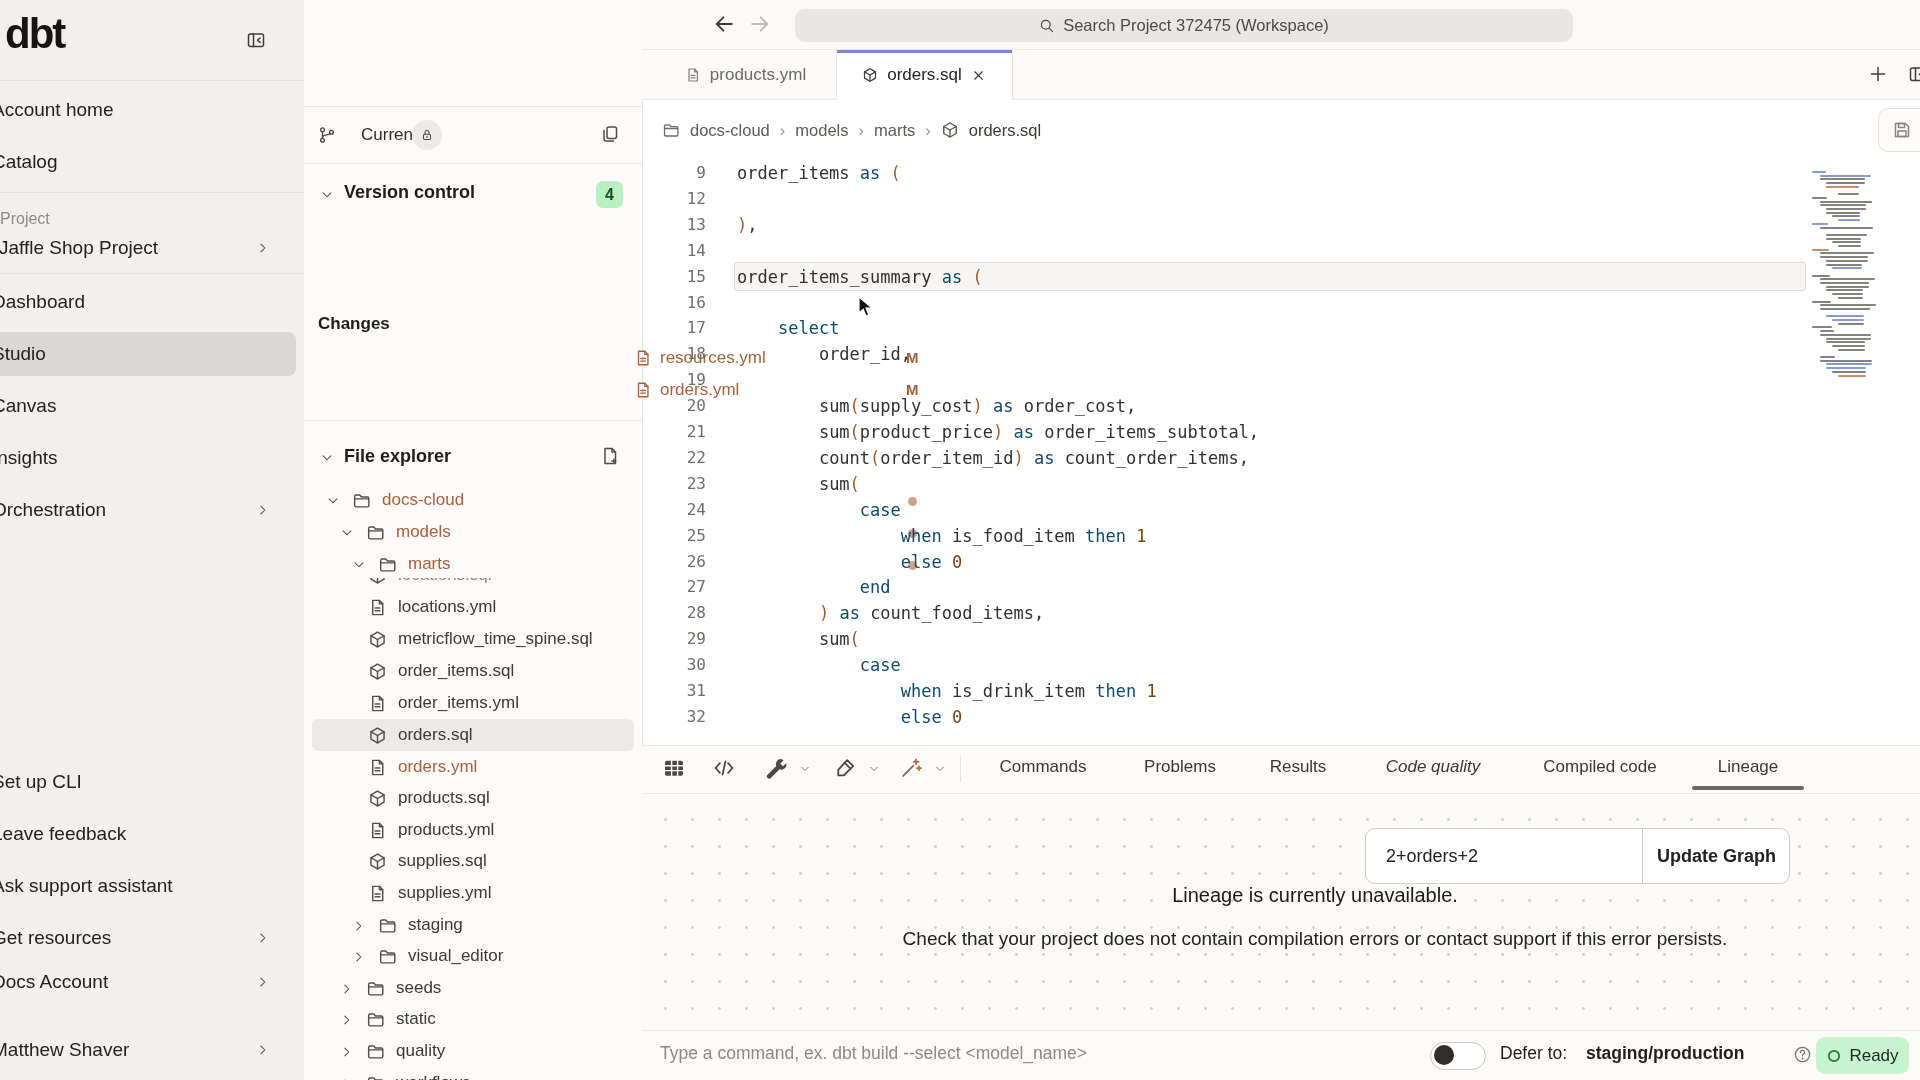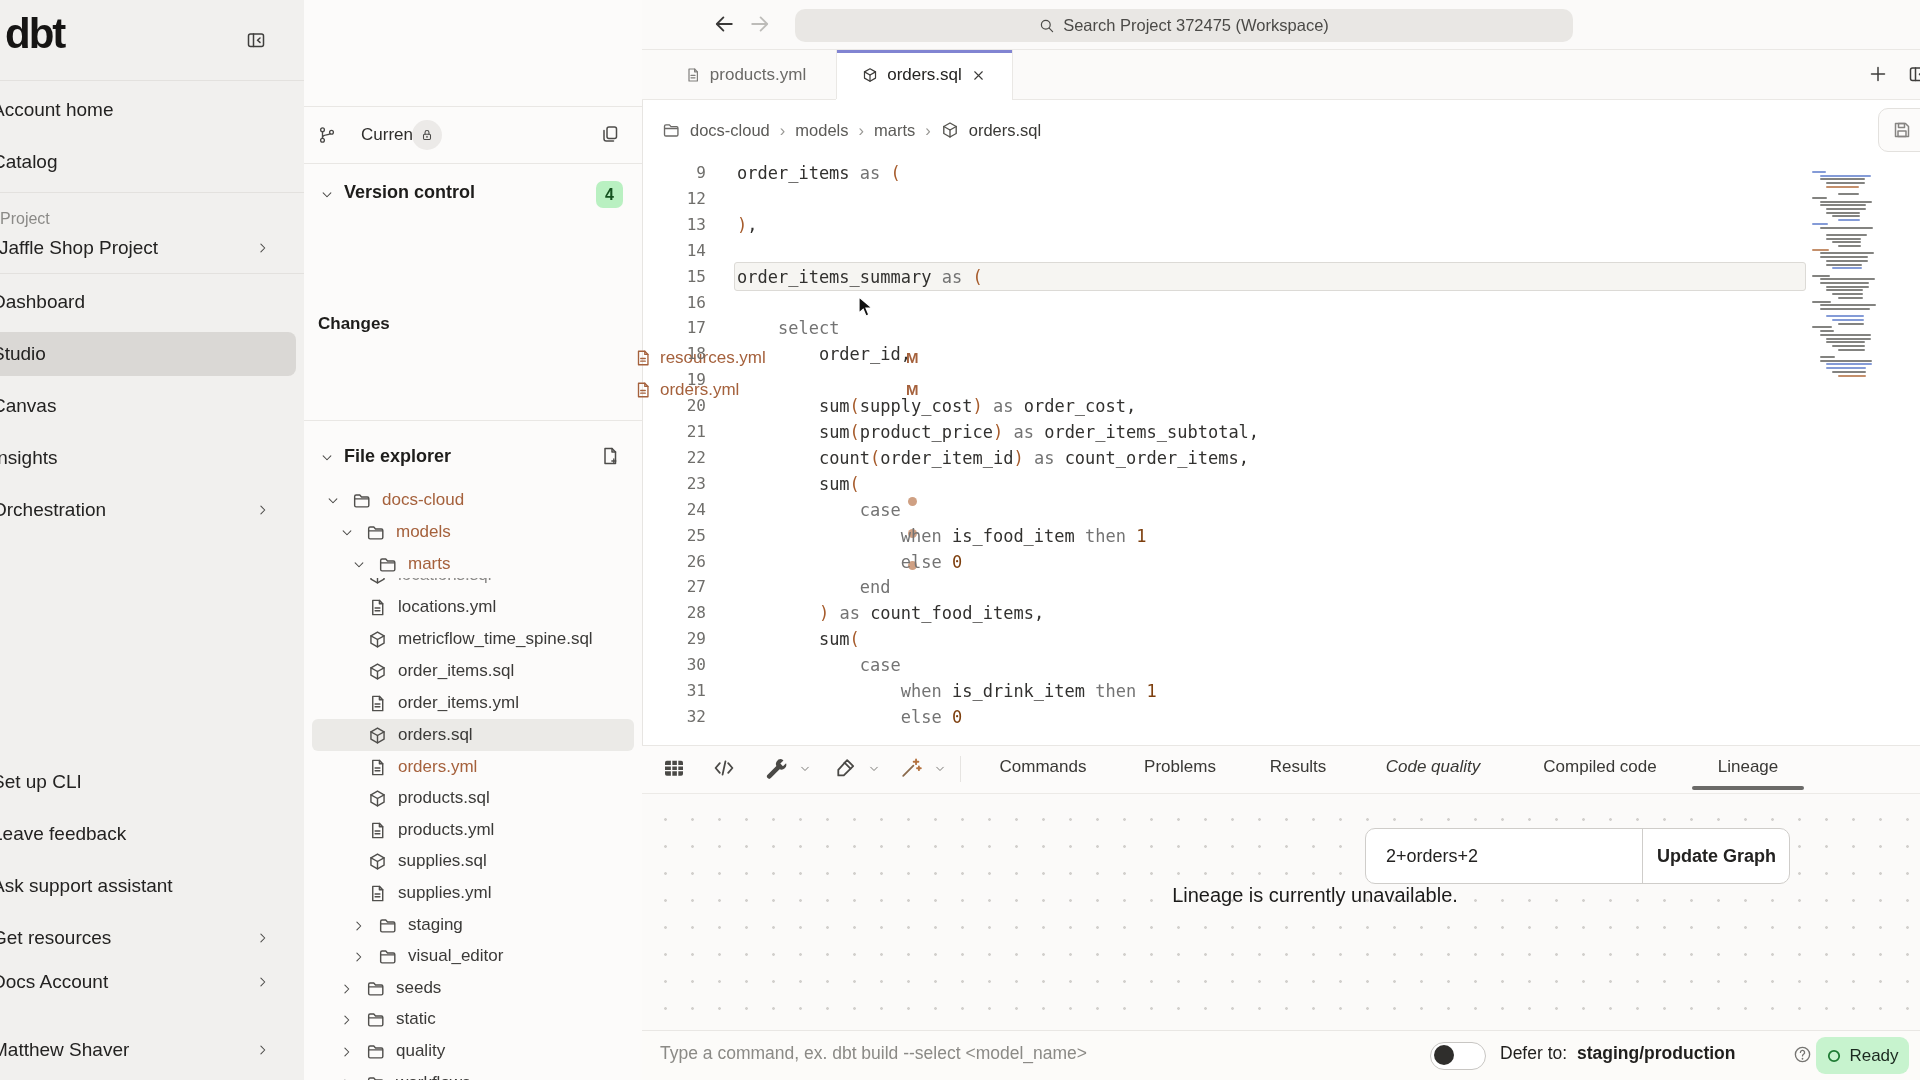--- a/index.html
+++ b/index.html
@@ -55,21 +55,21 @@
   .tabsep{position:absolute;top:50px;height:49px;border-left:1px solid #eae8e5;z-index:4;}
   .tclose{width:15px;height:15px;color:#3c3b39;}
   
   #crumbs{left:662px;top:100px;height:60px;display:flex;align-items:center;gap:10px;font-size:16.5px;color:#5c5b58;}
   #crumbs .last{color:#39383 6;color:#3a3936;}
   #crumbs .csep{color:#9a9996;}
   #save-btn{left:1878px;top:108px;width:52px;height:44px;background:#fcfbfa;border:1px solid #e3e1de;border-radius:10px;color:#86858            2;color:#868582;display:flex;align-items:center;padding-left:13px;box-sizing:border-box;}
   .code-line{position:absolute;left:642px;width:1278px;height:26px;font-family:"DejaVu Sans Mono",monospace;font-size:17px;line-height:26px;}
   .code-line .ln{position:absolute;left:0;width:64px;text-align:right;color:#6f6e6b;font-size:16px;}
   .code-line .ctext{position:absolute;left:95px;white-space:pre;color:#32312f;}
-  .tk-kw{color:#737373;} .tk-p{color:#a65b2b;} .tk-num{color:#7d3f0e;} .tk-id,.tk-pl{color:#32312f;}
+  .tk-kw{color:#0c4a6e;} .tk-p{color:#a65b2b;} .tk-num{color:#7d3f0e;} .tk-id,.tk-pl{color:#32312f;}
   #line-hl{left:734px;top:262px;width:1070px;height:27px;background:#f6f5f2;border:1px solid #dcdad6;border-radius:3px;}
   #minimap{left:1812px;top:171px;width:86px;height:212px;}
   .mmbar{position:absolute;height:2px;border-radius:1px;opacity:.75;}
   
   #btool{left:642px;top:745px;width:1278px;height:48px;background:#fcfbfa;border-top:1px solid #e9e7e4;box-sizing:border-box;}
   .btool-ic{position:absolute;top:756px;width:24px;height:24px;color:#4a4946;cursor:pointer;}
   .btool-chev{position:absolute;top:763px;width:12px;height:12px;color:#6c6b68;cursor:pointer;}
   #btool-sep{left:960px;top:756px;height:26px;border-left:1px solid #e6e4e1;}
   .btab{position:absolute;top:745px;height:44px;display:flex;align-items:center;font-size:17px;color:#39383 5;color:#393835;cursor:pointer;transform:translateX(-50%);white-space:nowrap;}
   #btab-underline{left:1692px;top:786px;width:112px;height:4px;border-radius:2px;background:#6b6a68;}
@@ -834,29 +834,30 @@
       <div class="abs btab" style="left: 1748px; font-weight: 500;">Lineage</div>
     </div>
   <div id="btab-underline" class="abs"></div>
 
   <div id="lineage" class="abs"></div>
   <div id="lin-group" class="abs">
     <div id="lin-input">2+orders+2</div>
     <div id="lin-btn">Update Graph</div>
   </div>
   <div id="lin-msg" class="abs">Lineage is currently unavailable.</div>
+  <div id="lin-submsg" class="abs">Check that your project does not contain compilation errors or contact support if this error persists.</div>
 
   <div id="statusbar" class="abs"></div>
   <div id="cmd-input" class="abs">Type a command, ex. dbt build --select &lt;model_name&gt;</div>
   <div id="defer-toggle" class="abs">
       <span class="knob"></span>
     </div>
   <div id="defer-label" class="abs">
     <span>Defer to:</span>
-    <b style="margin-left:5px;">staging/production</b>
+    <b style="margin-left:14px;">staging/production</b>
   </div>
   <span id="help-icon" class="abs">
       <svg viewBox="0 0 20 20" width="100%" height="100%" fill="none" stroke="currentColor" stroke-width="1.5" stroke-linecap="round" stroke-linejoin="round">
         <circle cx="10" cy="10" r="7.5" stroke-width="1.4"></circle>
         <path d="M7.8 7.8a2.2 2.2 0 1 1 3.3 1.9c-.8.5-1.1 1-1.1 1.8" stroke-width="1.4"></path>
         <path d="M10 14.2v.3" stroke-width="1.8"></path>
       </svg>
     </span>
   <div id="ready-badge" class="abs">
     <span class="ring">

